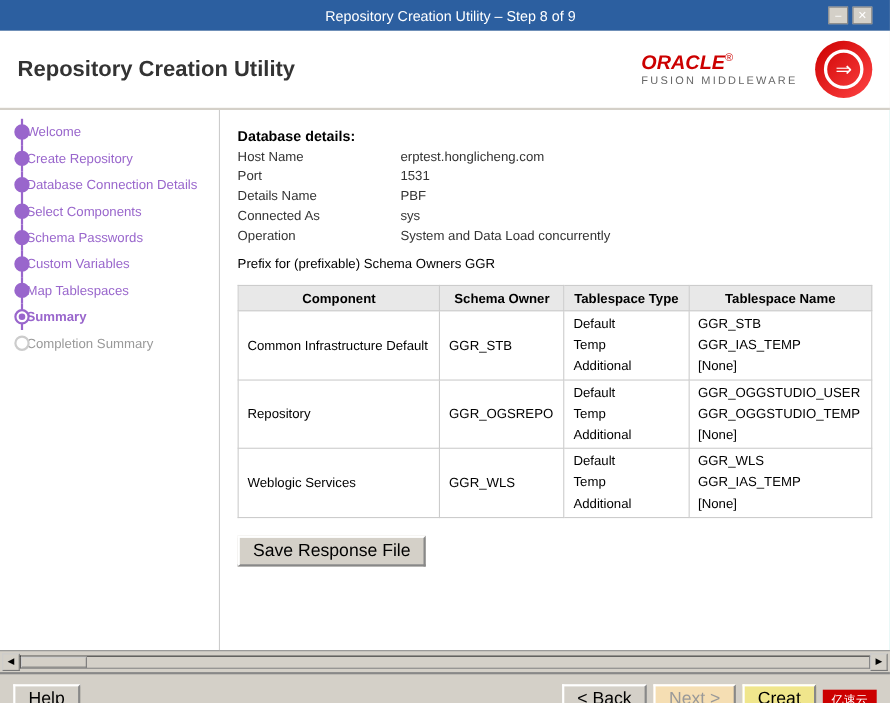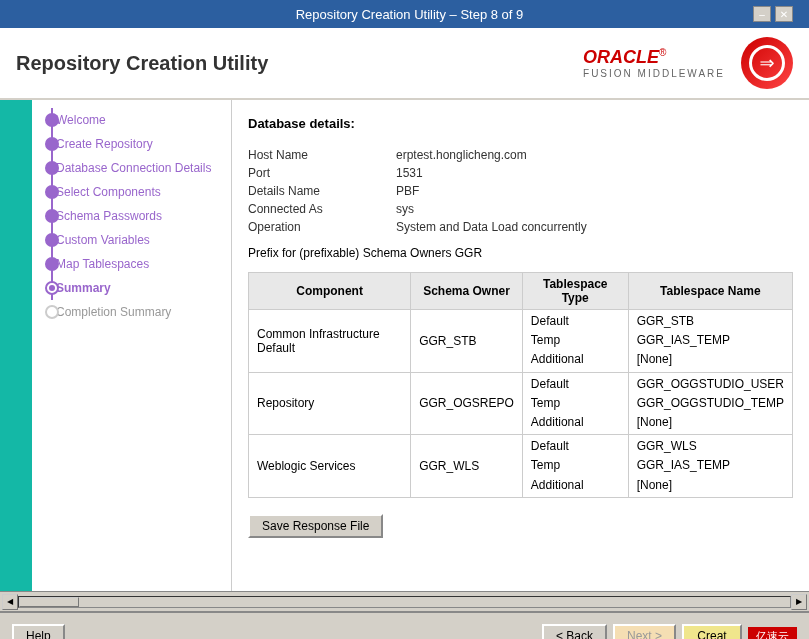--- a/index.html
+++ b/index.html
@@ -108,21 +108,20 @@
     .oracle-arrow {
       color: white;
       font-size: 18px;
     }
 
     
     .main-layout {
       display: flex;
       height: calc(639px - 28px - 72px - 48px);
       background: #14b8a6;
-      padding-left: 32px;
     }
 
     
     .sidebar {
       width: 200px;
       background: white;
       border-right: 1px solid #ccc;
       padding: 8px 0;
       overflow-y: auto;
     }
@@ -183,21 +182,21 @@
     .content-area {
       flex: 1;
       background: white;
       padding: 16px;
       overflow-y: auto;
       position: relative;
     }
 
     .section-title {
       font-weight: bold;
-      margin-bottom: 17px;
+      margin-bottom: 4px;
       font-size: 13px;
     }
 
     .db-details-grid {
       display: grid;
       grid-template-columns: 140px auto;
       gap: 4px 8px;
       margin-bottom: 12px;
     }
     .detail-label {
@@ -264,21 +263,21 @@
       display: flex;
       gap: 6px;
       align-items: center;
     }
 
     .btn {
       background: #d4d0c8;
       border: 2px solid;
       border-color: #fff #888 #888 #fff;
       padding: 3px 12px;
-      font-size: 12px;
+      font-size: 16px;
       cursor: pointer;
       min-width: 60px;
       text-align: center;
     }
     .btn-save {
       min-width: 110px;
     }
     .btn-help {
       min-width: 50px;
     }

